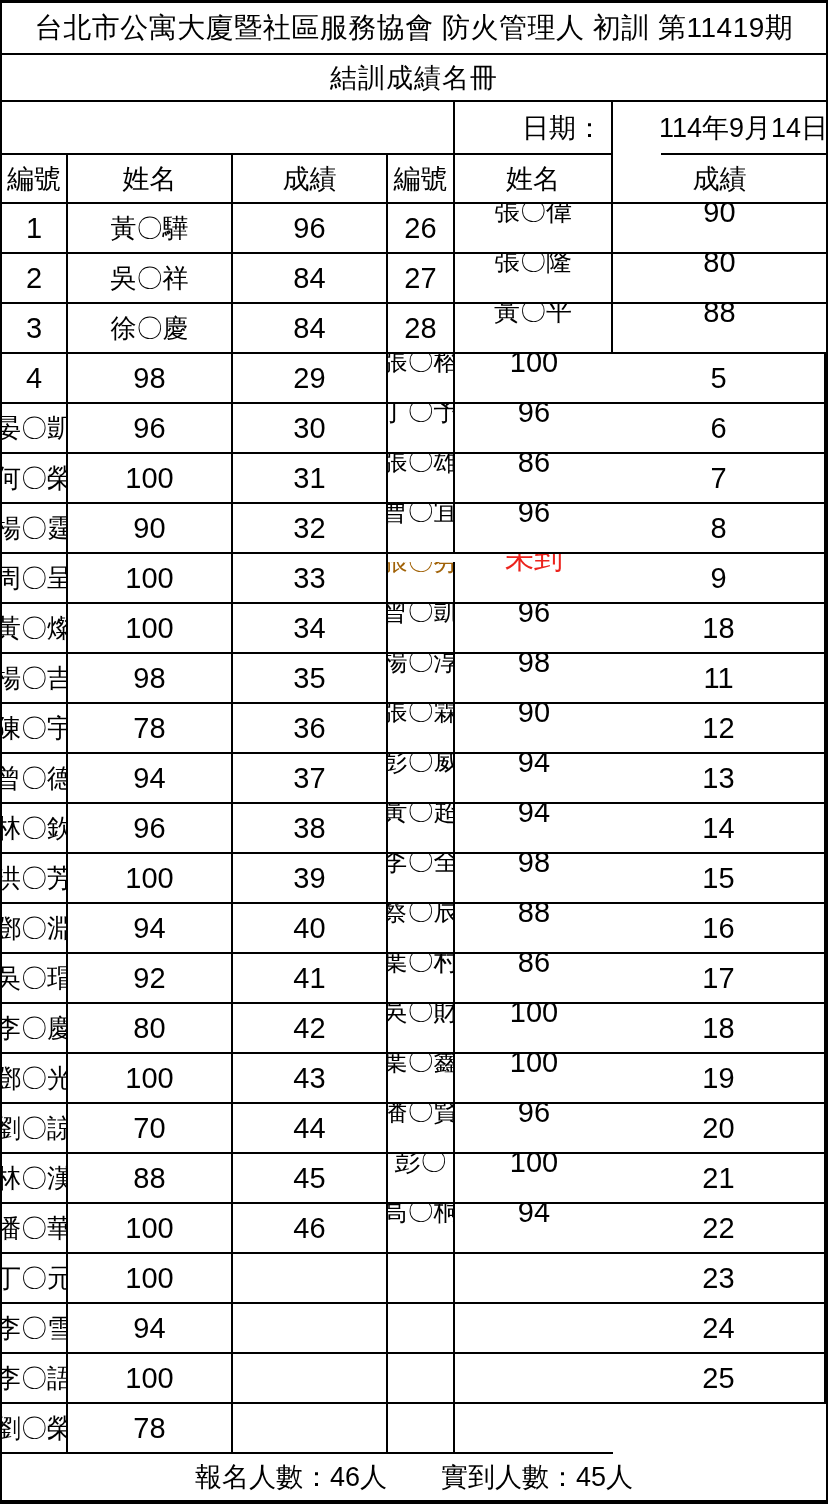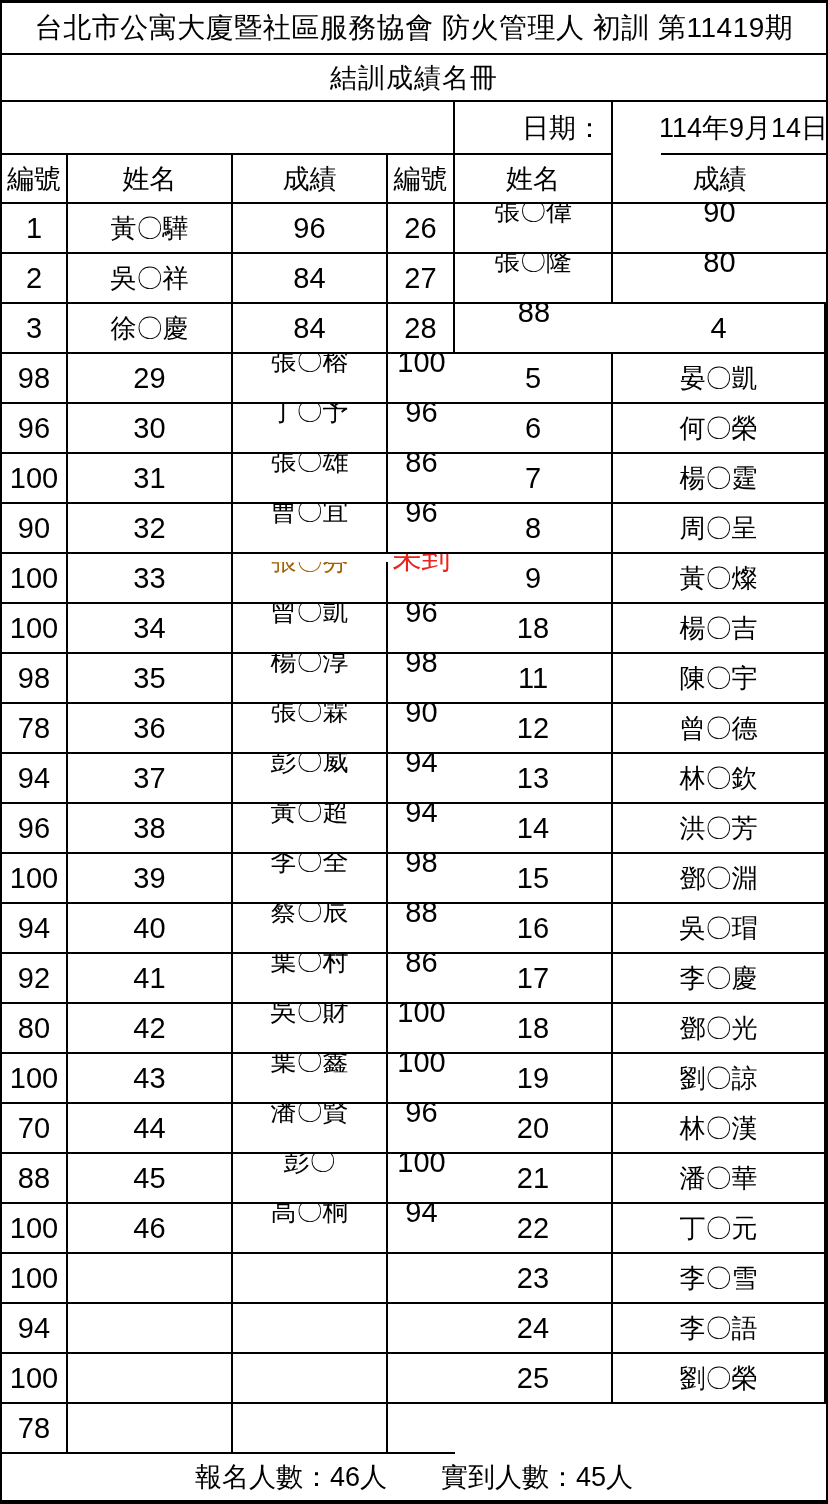--- a/index.html
+++ b/index.html
@@ -62,20 +62,21 @@
       <div class="c num">2</div>
       <div class="c name">吳〇祥</div>
       <div class="c num">84</div>
       <div class="c num">27</div>
       <div class="c name low">張〇隆</div>
       <div class="c num low last">80</div>
       <div class="c num">3</div>
       <div class="c name">徐〇慶</div>
       <div class="c num">84</div>
       <div class="c num">28</div>
+      <div class="c name low">黃〇平</div>
       <div class="c num low last">88</div>
       <div class="c num">4</div>
       <div class="c num">98</div>
       <div class="c num">29</div>
       <div class="c name low">張〇榕</div>
       <div class="c num low last">100</div>
       <div class="c num">5</div>
       <div class="c name">晏〇凱</div>
       <div class="c num">96</div>
       <div class="c num">30</div>

